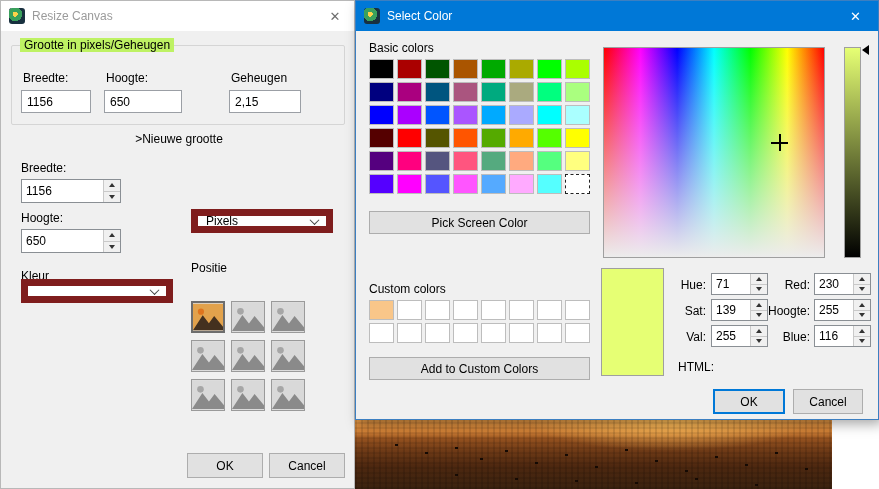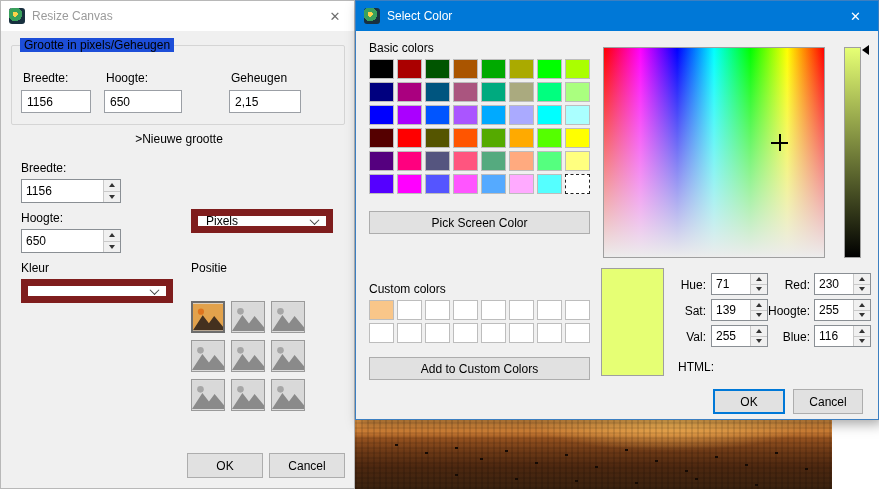--- a/index.html
+++ b/index.html
@@ -27,21 +27,21 @@
   .dlg-left  .tb-close { width:34px; height:26px; color:#6e6e6e; margin-right:2px; }
   .dlg-right .tb-close { width:45px; height:30px; color:#ffffff; }
 
   .app-icon { width:16px; height:16px; border-radius:3px; flex:0 0 16px;
     background:radial-gradient(circle at 38% 38%, #ffd24a 0 18%, #3aa05c 18% 50%, #18303f 50% 100%); }
 
   .lbl { position:absolute; white-space:nowrap; color:#000; }
   .lbl.r { text-align:right; }
 
   .groupbox { position:absolute; border:1px solid #d5d5d5; border-radius:2px; }
-  .group-title { position:absolute; left:8px; top:-8px; background:#1d4ed8; padding:0 4px; }
+  .group-title { position:absolute; left:8px; top:-8px; background:#bef264; padding:0 4px; }
 
   .group-hdr { position:absolute; display:flex; align-items:center; }
   .group-hdr .line { flex:1; height:1px; background:#d5d5d5; margin-left:6px; }
 
   .txt { position:absolute; border:1px solid #9b9fa5; background:#fff; color:#000;
          font:12px "Liberation Sans", sans-serif; padding:1px 5px; }
 
   .combo { position:absolute; display:flex; align-items:center; gap:6px;
            border:7px solid #7f1d1d; background:#fdfdfd; padding:0 8px; }
   .chev { margin-left:auto; width:7px; height:7px; border-right:1.4px solid #444;
@@ -164,21 +164,21 @@
             <span class="tri-dn"></span>
           </div>
       </div>
     </div>
 
     <div class="combo" style="left:190px; top:208px; width:142px; height:24px;">
       <span>Pixels</span>
       <span class="chev"></span>
     </div>
 
-    <div class="lbl" style="left:20px; top:260px;">Kleur</div>
+    <div class="lbl" style="left:20px; top:268px;">Kleur</div>
     <div class="combo" style="left:20px; top:278px; width:152px; height:24px; background:#fff;">
       <span></span>
       <span class="chev"></span>
     </div>
 
     <div class="lbl" style="left:190px; top:260px;">Positie</div>
     <div class="tile-grid" style="left:190px; top:300px;">
 
     <div class="tile selected">
           <svg viewBox="0 0 34 30">

